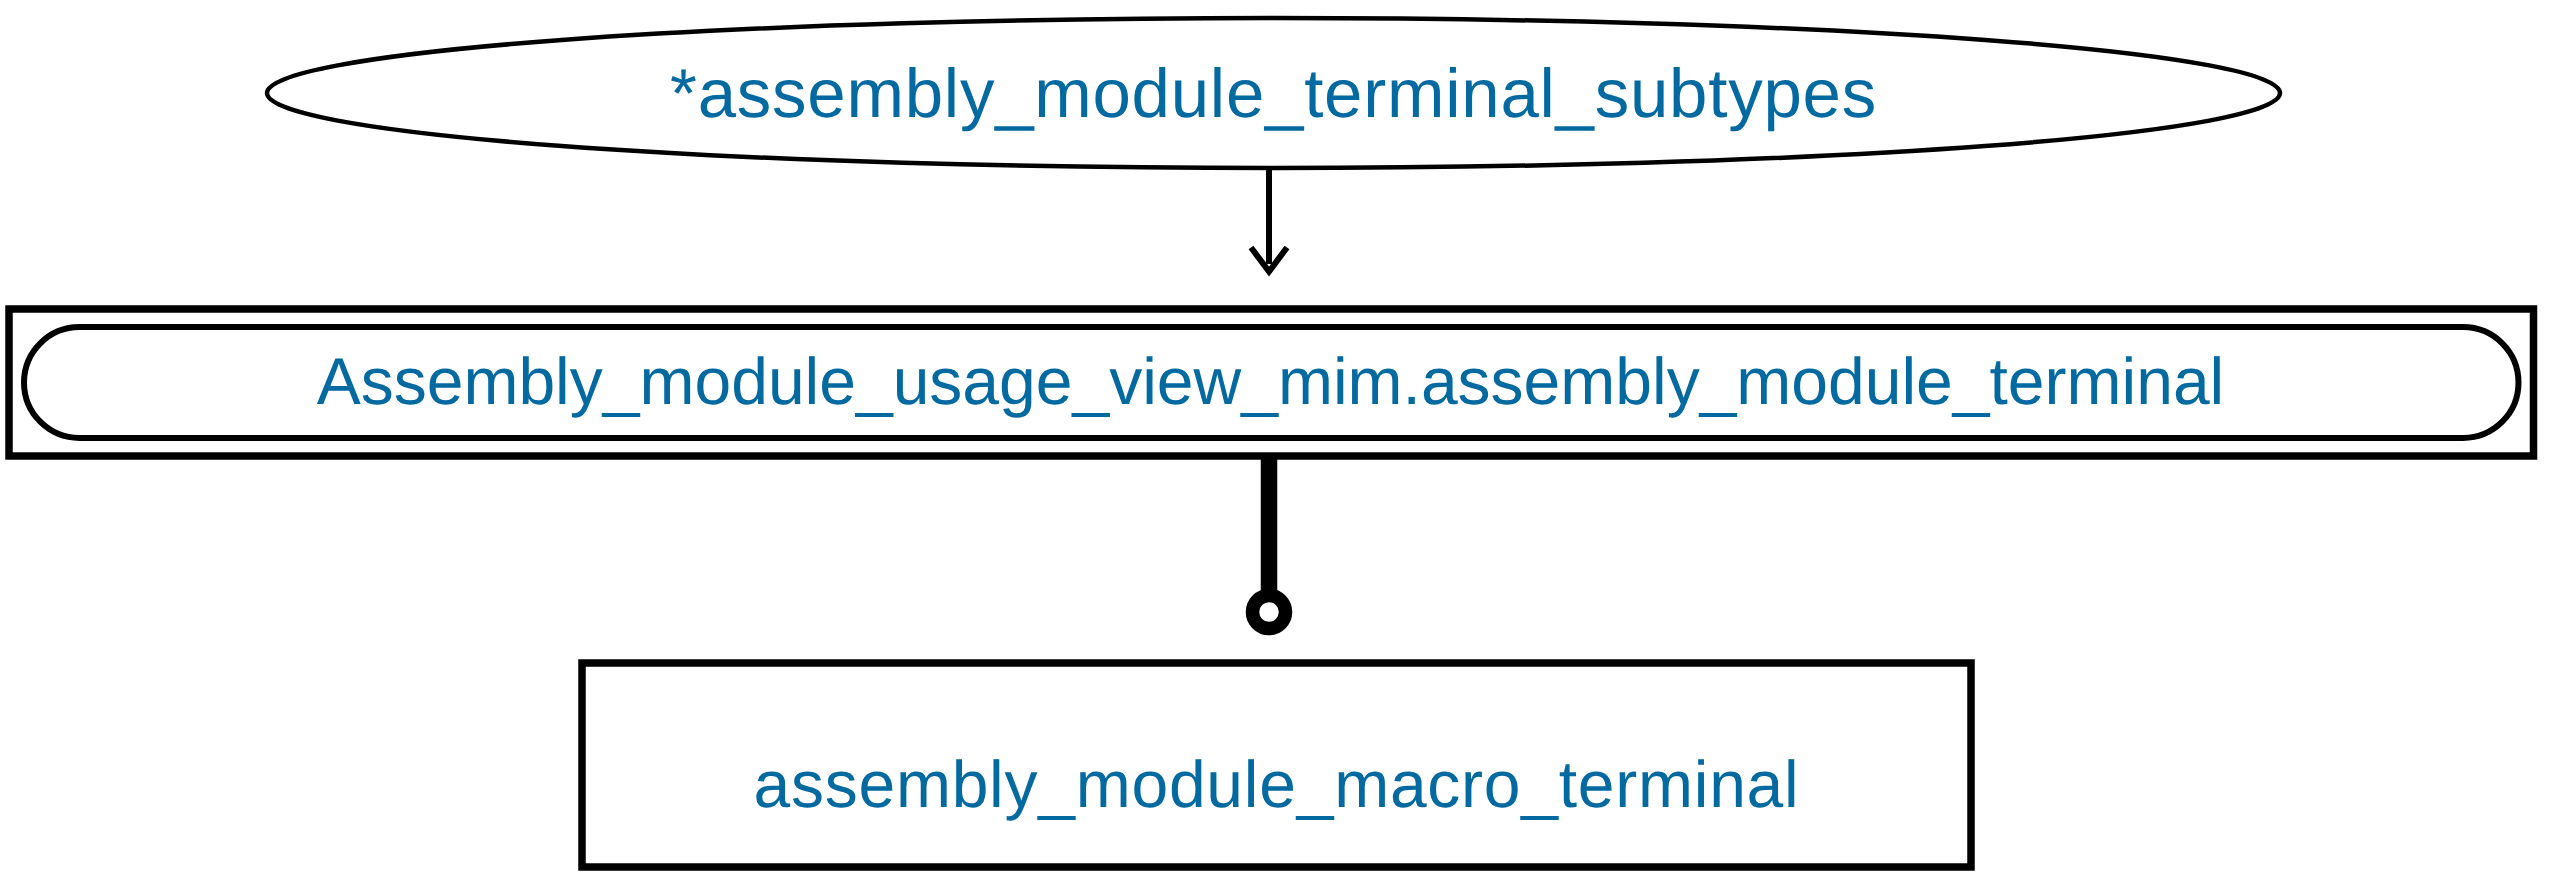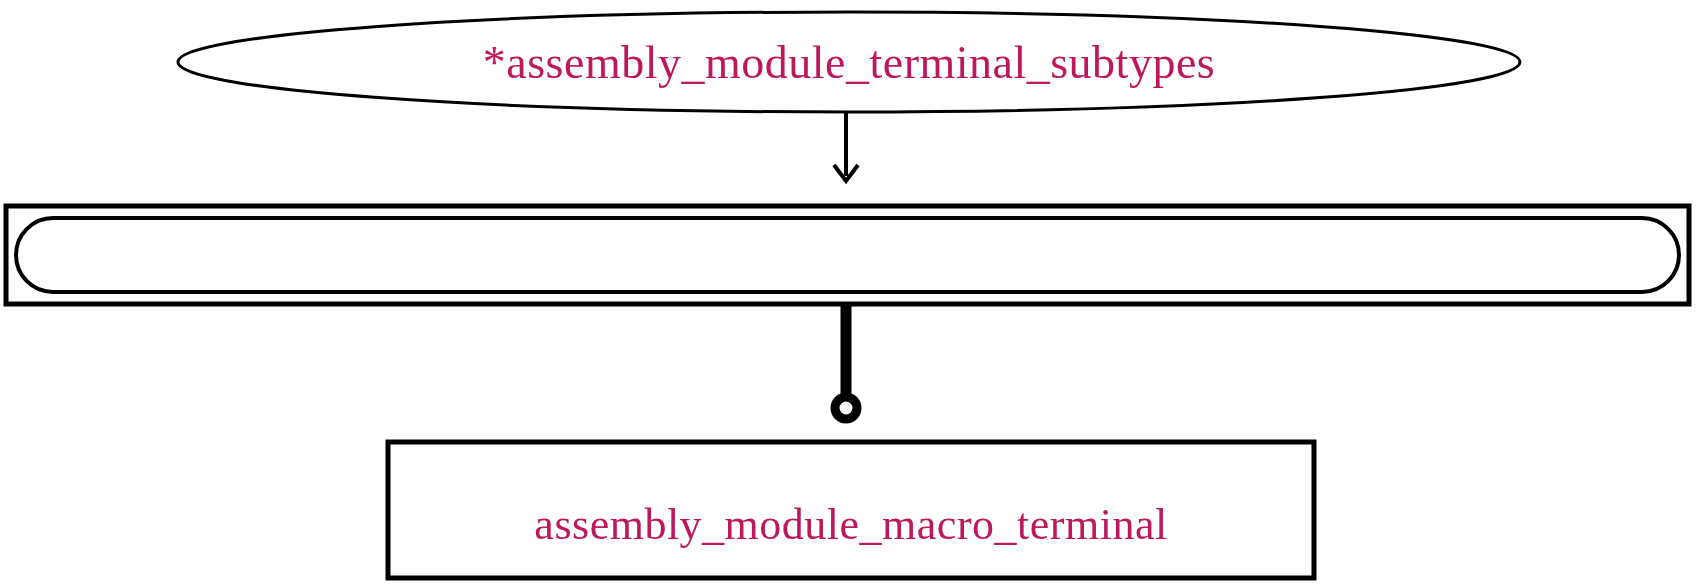--- a/index.html
+++ b/index.html
@@ -21,24 +21,24 @@
     top: 0;
     width: 1700px;
     height: 585px;
   }
   .node-label {
     position: absolute;
     display: flex;
     align-items: center;
     justify-content: center;
     text-align: center;
-    color: #be185d;
+    color: #0369a1;
     white-space: nowrap;
     letter-spacing: 0.5px;
-    font-family: Liberation Serif, serif;
+    font-family: Liberation Sans, sans-serif;
     pointer-events: none;
   }
   
   #label-supertype {
     left: 178px;
     top: 22px;
     width: 1342px;
     height: 80px;
     font-size: 46px;
   }
@@ -77,16 +77,17 @@
     <rect x="16" y="218" width="1663" height="74" rx="37" ry="37" fill="#ffffff" stroke="#000000" stroke-width="4"></rect>
 
     <line x1="846" y1="304" x2="846" y2="398" stroke="#000000" stroke-width="11"></line>
     <circle cx="846" cy="408" r="11" fill="#ffffff" stroke="#000000" stroke-width="9"></circle>
 
     <rect x="388" y="442" width="926" height="136" fill="#ffffff" stroke="#000000" stroke-width="5"></rect>
   </svg>
 
   <div class="node-label" id="label-supertype">*assembly_module_terminal_subtypes</div>
 
+  <div class="node-label" id="label-entity">Assembly_module_usage_view_mim.assembly_module_terminal</div>
 
   <div class="node-label" id="label-macro">assembly_module_macro_terminal</div>
 
 </div>
 
 </body></html>

